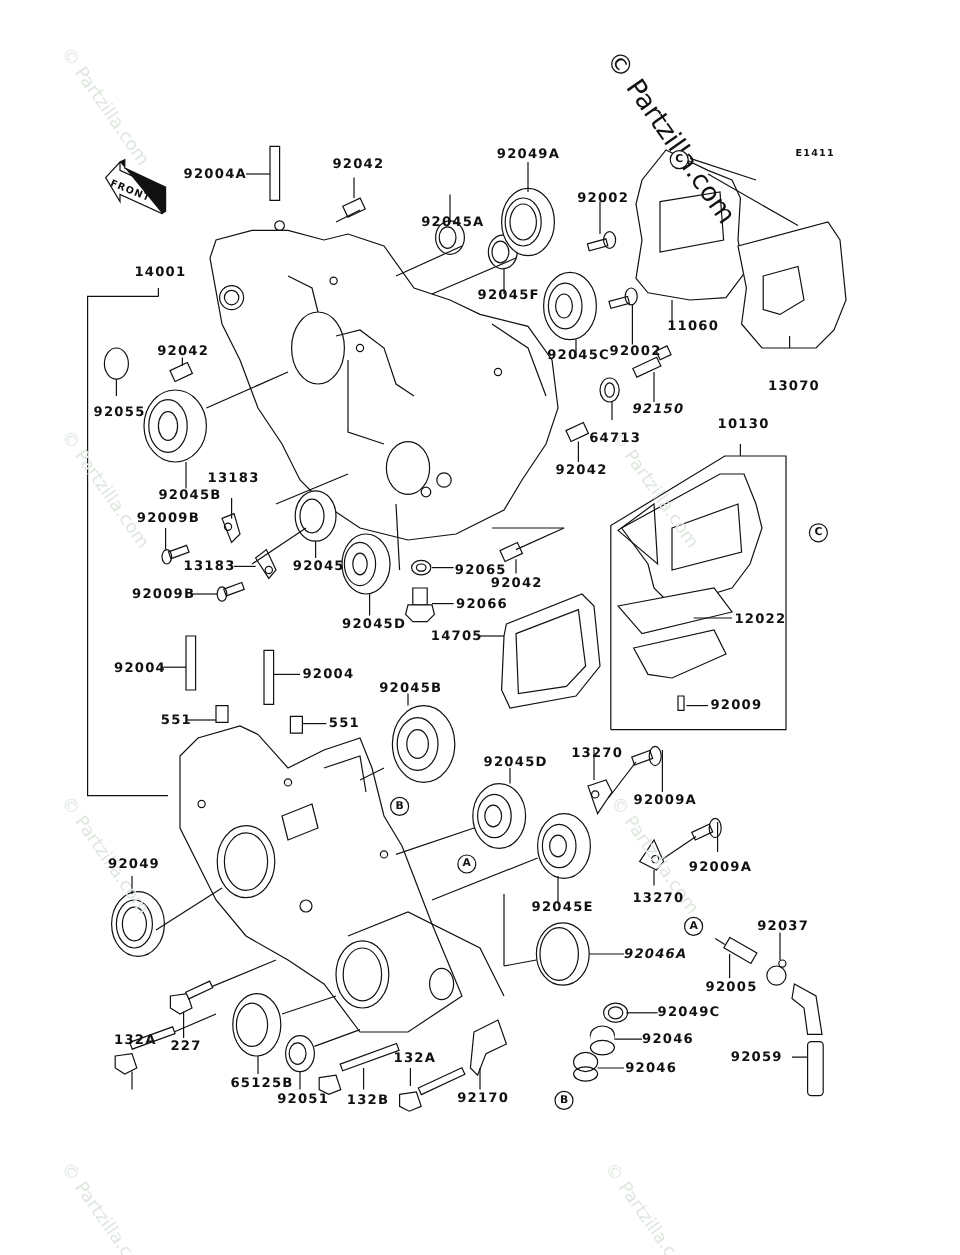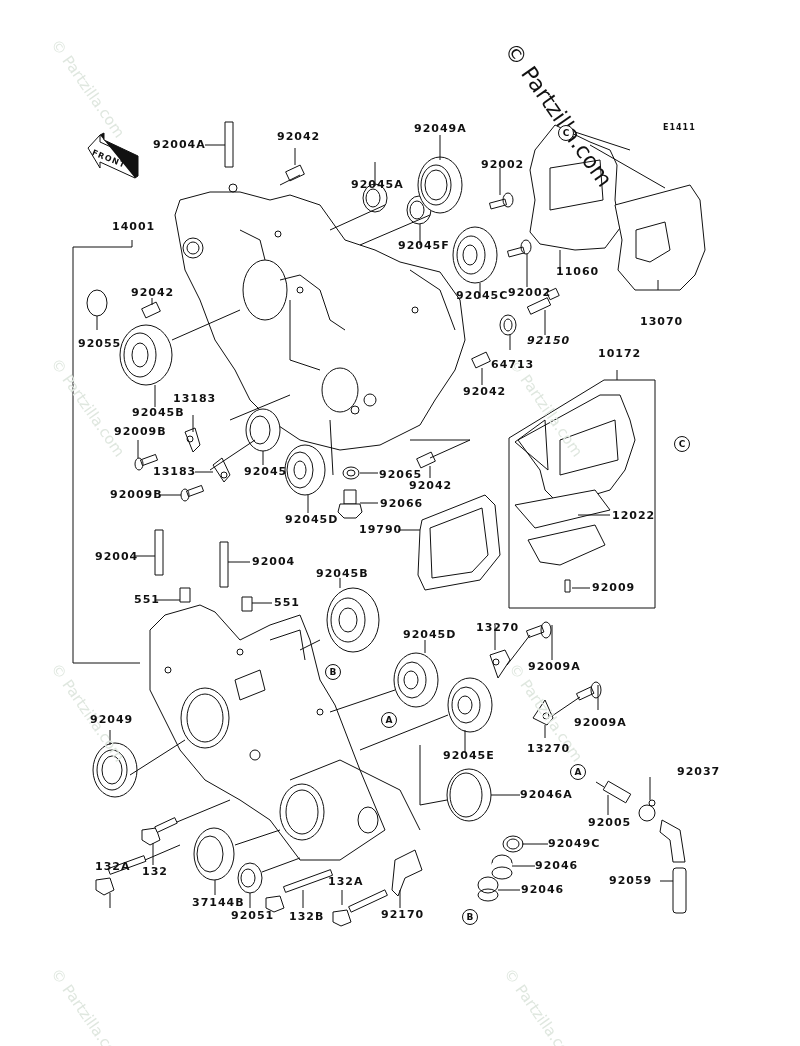--- a/index.html
+++ b/index.html
@@ -392,52 +392,52 @@
 <div class="lbl" style="left:456px;top:290px;">92045C</div>
 <div class="lbl" style="left:508px;top:287px;">92002</div>
 <div class="lbl" style="left:556px;top:266px;">11060</div>
 <div class="lbl" style="left:640px;top:316px;">13070</div>
 <div class="lbl" style="left:112px;top:221px;">14001</div>
 <div class="lbl" style="left:131px;top:287px;">92042</div>
 <div class="lbl" style="left:78px;top:338px;">92055</div>
 <div class="lbl" style="left:527px;top:335px;font-style:italic;">92150</div>
 <div class="lbl" style="left:491px;top:359px;">64713</div>
 <div class="lbl" style="left:463px;top:386px;">92042</div>
-<div class="lbl" style="left:598px;top:348px;">10172</div>
+<div class="lbl" style="left:598px;top:348px;">10130</div>
 <div class="lbl" style="left:132px;top:407px;">92045B</div>
 <div class="lbl" style="left:173px;top:393px;">13183</div>
 <div class="lbl" style="left:114px;top:426px;">92009B</div>
 <div class="lbl" style="left:153px;top:466px;">13183</div>
 <div class="lbl" style="left:244px;top:466px;">92045</div>
 <div class="lbl" style="left:379px;top:469px;">92065</div>
 <div class="lbl" style="left:409px;top:480px;">92042</div>
 <div class="lbl" style="left:110px;top:489px;">92009B</div>
 <div class="lbl" style="left:380px;top:498px;">92066</div>
 <div class="lbl" style="left:285px;top:514px;">92045D</div>
-<div class="lbl" style="left:359px;top:524px;">19790</div>
+<div class="lbl" style="left:359px;top:524px;">14705</div>
 <div class="lbl" style="left:612px;top:510px;">12022</div>
 <div class="lbl" style="left:592px;top:582px;">92009</div>
 <div class="lbl" style="left:95px;top:551px;">92004</div>
 <div class="lbl" style="left:252px;top:556px;">92004</div>
 <div class="lbl" style="left:316px;top:568px;">92045B</div>
 <div class="lbl" style="left:134px;top:594px;">551</div>
 <div class="lbl" style="left:274px;top:597px;">551</div>
 <div class="lbl" style="left:403px;top:629px;">92045D</div>
 <div class="lbl" style="left:476px;top:622px;">13270</div>
 <div class="lbl" style="left:528px;top:661px;">92009A</div>
 <div class="lbl" style="left:90px;top:714px;">92049</div>
 <div class="lbl" style="left:574px;top:717px;">92009A</div>
 <div class="lbl" style="left:527px;top:743px;">13270</div>
 <div class="lbl" style="left:443px;top:750px;">92045E</div>
-<div class="lbl" style="left:631px;top:766px;margin-left:46px;">92037</div>
-<div class="lbl" style="left:520px;top:789px;">92046A</div>
+<div class="lbl" style="left:631px;top:766px;">92037</div>
+<div class="lbl" style="left:520px;top:789px;font-style:italic;">92046A</div>
 <div class="lbl" style="left:588px;top:817px;text-align:center;">92005</div>
 <div class="lbl" style="left:95px;top:861px;">132A</div>
-<div class="lbl" style="left:142px;top:866px;">132</div>
+<div class="lbl" style="left:142px;top:866px;">227</div>
 <div class="lbl" style="left:548px;top:838px;">92049C</div>
 <div class="lbl" style="left:535px;top:860px;">92046</div>
 <div class="lbl" style="left:328px;top:876px;">132A</div>
 <div class="lbl" style="left:521px;top:884px;">92046</div>
 <div class="lbl" style="left:609px;top:875px;">92059</div>
-<div class="lbl" style="left:192px;top:897px;">37144B</div>
+<div class="lbl" style="left:192px;top:897px;">65125B</div>
 <div class="lbl" style="left:231px;top:910px;">92051</div>
 <div class="lbl" style="left:289px;top:911px;text-align:right;">132B</div>
 <div class="lbl" style="left:381px;top:909px;">92170</div>
 
 </body></html>

